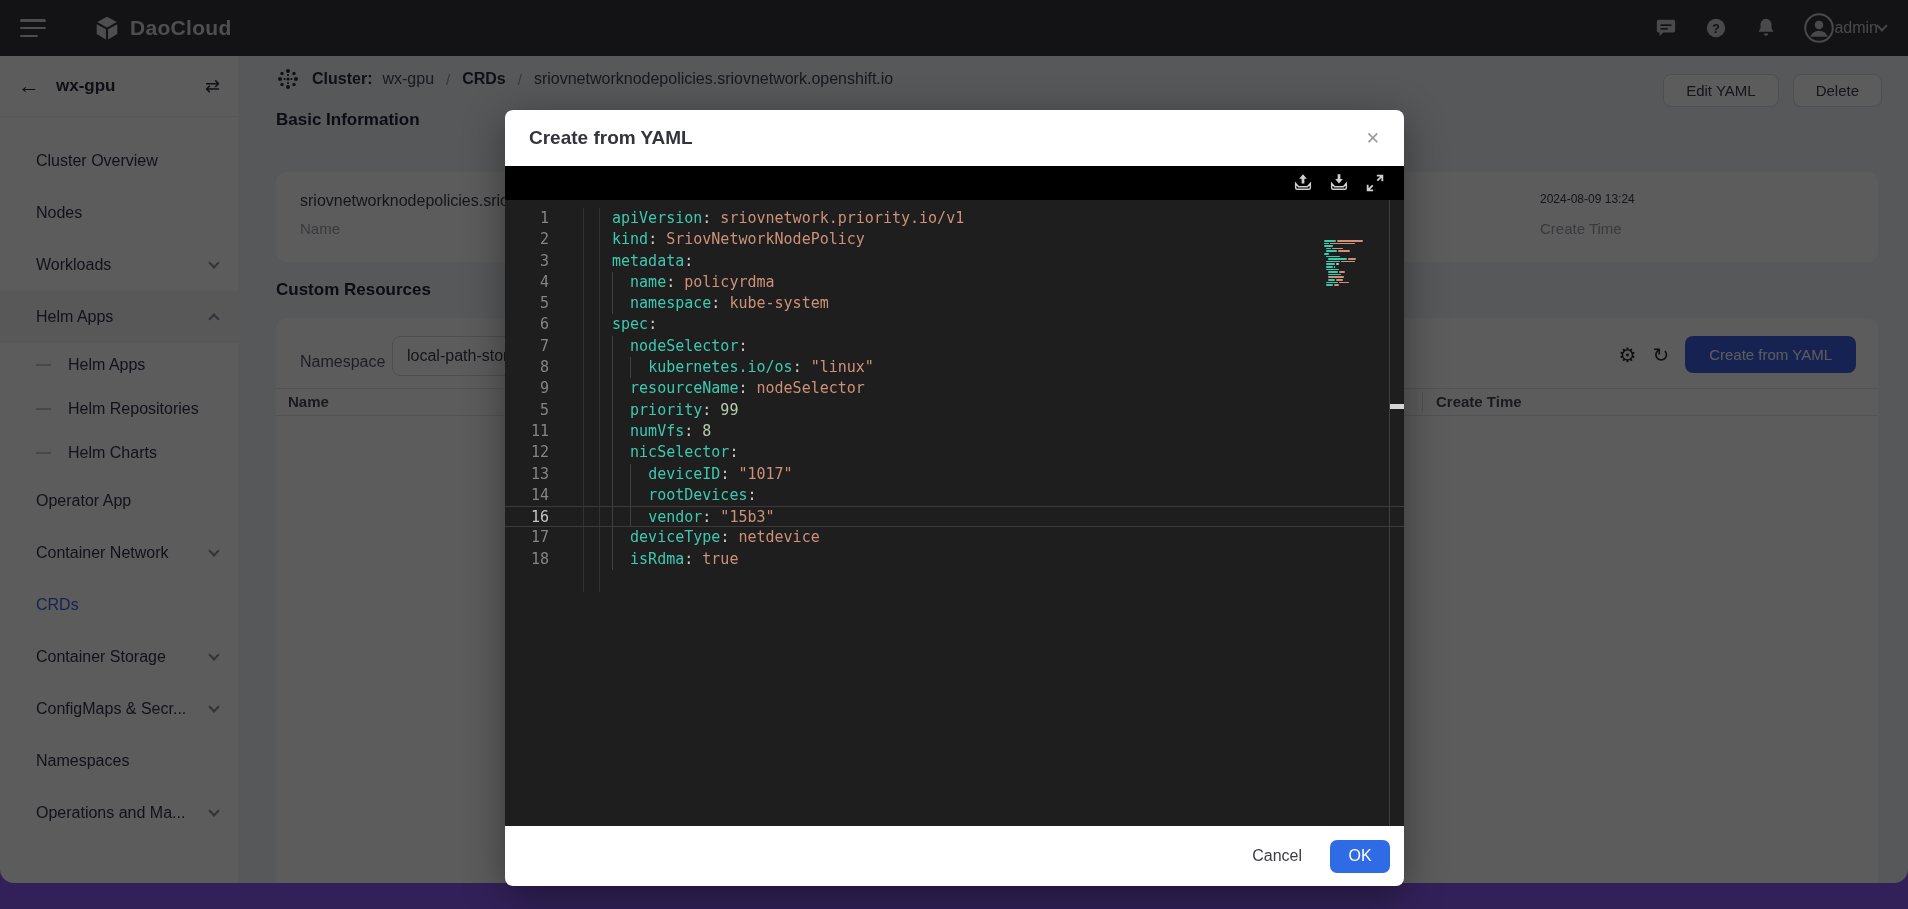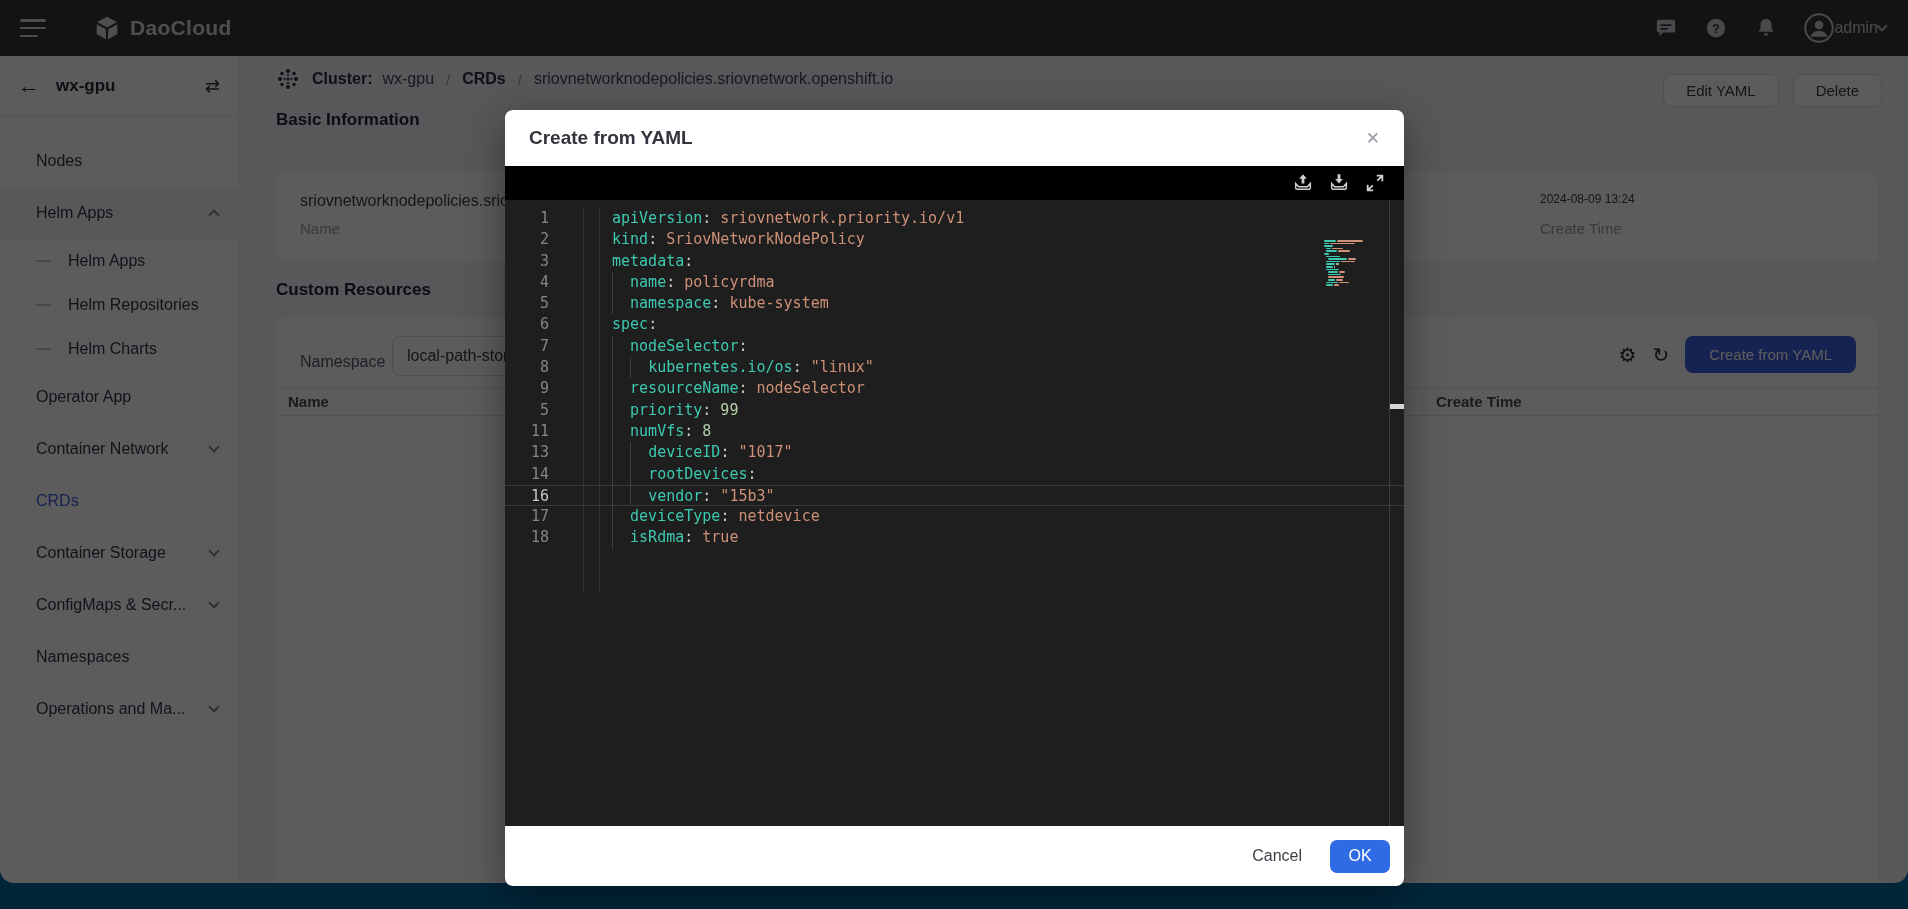--- a/index.html
+++ b/index.html
@@ -1,18 +1,18 @@
 <!DOCTYPE html>
 <html><head>
 <meta charset="utf-8">
 <style>
   * { margin:0; padding:0; box-sizing:border-box; }
   html,body { width:1908px; height:909px; background:#9fa1ab; overflow:hidden;
               font-family:"Liberation Sans", sans-serif; }
-  .screen { position:relative; width:1908px; height:909px; background:#0369a1; }
+  .screen { position:relative; width:1908px; height:909px; background:#8b5cf6; }
 
   
   .topbar { position:absolute; left:0; top:0; width:1908px; height:56px; background:#35353f;
             display:flex; align-items:center; }
   .hamburger { width:26px; height:18px; margin-left:20px; display:flex; flex-direction:column;
                justify-content:space-between; cursor:pointer; }
   .hamburger i { display:block; height:2.5px; background:#d6d6dc; border-radius:2px; }
   .hamburger i:nth-child(3){ width:70%; }
   .brand { display:flex; align-items:center; gap:10px; margin-left:48px; }
   .brand-name { color:#d9d9df; font-size:21px; font-weight:bold; letter-spacing:.3px; }
@@ -170,21 +170,28 @@
   </div>
 
   <div class="sidebar">
     <div class="side-head">
       <span class="back-arrow">←</span>
       <span class="side-cluster">wx-gpu</span>
       <span class="swap-icon">⇄</span>
     </div>
     <div class="side-items" id="sidebar-items">
         <div class="side-item">
+          <span class="lbl">Cluster Overview</span>
+        </div>
+        <div class="side-item">
           <span class="lbl">Nodes</span>
+        </div>
+        <div class="side-item">
+          <span class="lbl">Workloads</span>
+          <span class="chev down"></span>
         </div>
         <div class="side-item highlighted">
           <span class="lbl">Helm Apps</span>
           <span class="chev up"></span>
         </div>
         <div class="side-item sub">
           <span class="dash"></span>
           <span class="lbl">Helm Apps</span>
         </div>
         <div class="side-item sub">
@@ -315,20 +322,21 @@
             <div class="code-line"><span class="ln">2</span><span class="lc"><span class="tk-key">kind</span><span class="tk-p">:</span><span class="tk-str"> SriovNetworkNodePolicy</span></span></div>
             <div class="code-line"><span class="ln">3</span><span class="lc"><span class="tk-key">metadata</span><span class="tk-p">:</span></span></div>
             <div class="code-line"><i class="guide" style="left: 107px;"></i><span class="ln">4</span><span class="lc">  <span class="tk-key">name</span><span class="tk-p">:</span><span class="tk-str"> policyrdma</span></span></div>
             <div class="code-line"><i class="guide" style="left: 107px;"></i><span class="ln">5</span><span class="lc">  <span class="tk-key">namespace</span><span class="tk-p">:</span><span class="tk-str"> kube-system</span></span></div>
             <div class="code-line"><span class="ln">6</span><span class="lc"><span class="tk-key">spec</span><span class="tk-p">:</span></span></div>
             <div class="code-line"><i class="guide" style="left: 107px;"></i><span class="ln">7</span><span class="lc">  <span class="tk-key">nodeSelector</span><span class="tk-p">:</span></span></div>
             <div class="code-line"><i class="guide" style="left: 107px;"></i><i class="guide" style="left: 125px;"></i><span class="ln">8</span><span class="lc">    <span class="tk-key">kubernetes.io/os</span><span class="tk-p">:</span><span class="tk-str"> "linux"</span></span></div>
             <div class="code-line"><i class="guide" style="left: 107px;"></i><span class="ln">9</span><span class="lc">  <span class="tk-key">resourceName</span><span class="tk-p">:</span><span class="tk-str"> nodeSelector</span></span></div>
             <div class="code-line"><i class="guide" style="left: 107px;"></i><span class="ln">5</span><span class="lc">  <span class="tk-key">priority</span><span class="tk-p">:</span><span class="tk-num"> 99</span></span></div>
             <div class="code-line"><i class="guide" style="left: 107px;"></i><span class="ln">11</span><span class="lc">  <span class="tk-key">numVfs</span><span class="tk-p">:</span><span class="tk-num"> 8</span></span></div>
+            <div class="code-line"><i class="guide" style="left: 107px;"></i><span class="ln">12</span><span class="lc">  <span class="tk-key">nicSelector</span><span class="tk-p">:</span></span></div>
             <div class="code-line"><i class="guide" style="left: 107px;"></i><i class="guide" style="left: 125px;"></i><span class="ln">13</span><span class="lc">    <span class="tk-key">deviceID</span><span class="tk-p">:</span><span class="tk-str"> "1017"</span></span></div>
             <div class="code-line"><i class="guide" style="left: 107px;"></i><i class="guide" style="left: 125px;"></i><span class="ln">14</span><span class="lc">    <span class="tk-key">rootDevices</span><span class="tk-p">:</span></span></div>
             <div class="code-line active"><i class="guide" style="left: 107px;"></i><i class="guide" style="left: 125px;"></i><span class="ln">16</span><span class="lc">    <span class="tk-key">vendor</span><span class="tk-p">:</span><span class="tk-str"> "15b3"</span></span></div>
             <div class="code-line"><i class="guide" style="left: 107px;"></i><span class="ln">17</span><span class="lc">  <span class="tk-key">deviceType</span><span class="tk-p">:</span><span class="tk-str"> netdevice</span></span></div>
             <div class="code-line"><i class="guide" style="left: 107px;"></i><span class="ln">18</span><span class="lc">  <span class="tk-key">isRdma</span><span class="tk-p">:</span><span class="tk-str"> true</span></span></div>
           </div>
         <div class="minimap" id="minimap">
             <div class="mm-row" style="margin-left: 0px;">
               <span class="mm-bar" style="width: 11.5px; background: rgb(61, 201, 176);"></span>
               <span class="mm-bar" style="width: 26px; background: rgb(206, 145, 120);"></span>

